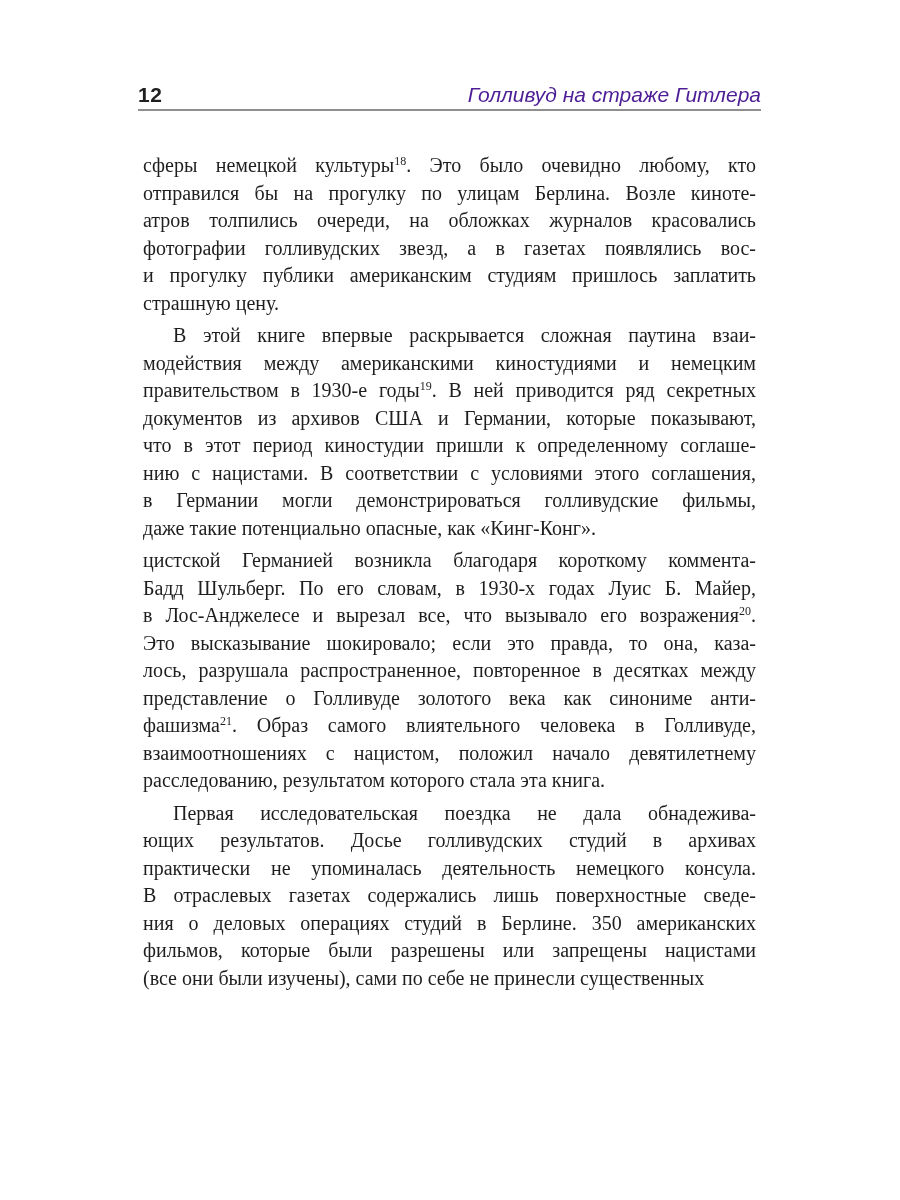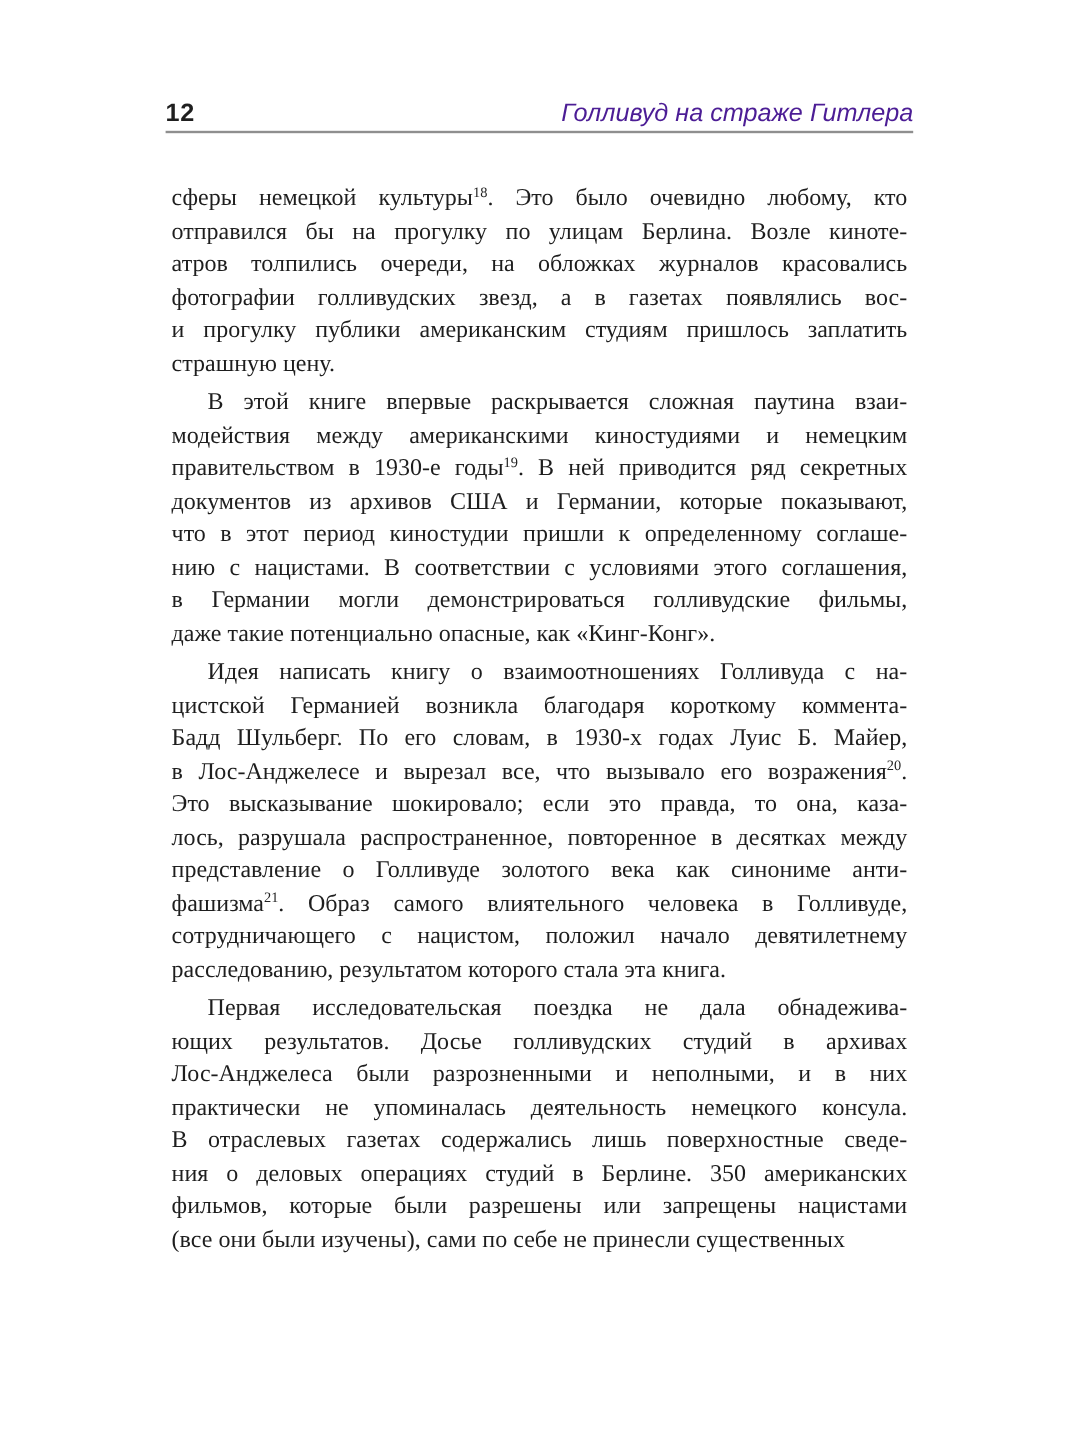--- a/index.html
+++ b/index.html
@@ -95,35 +95,33 @@
         <div class="line first-indent">В этой книге впервые раскрывается сложная паутина взаи-</div>
         <div class="line">модействия между американскими киностудиями и немецким</div>
         <div class="line">правительством в 1930-е годы<sup class="fn">19</sup>. В ней приводится ряд секретных</div>
         <div class="line">документов из архивов США и Германии, которые показывают,</div>
         <div class="line">что в этот период киностудии пришли к определенному соглаше-</div>
         <div class="line">нию с нацистами. В соответствии с условиями этого соглашения,</div>
         <div class="line">в Германии могли демонстрироваться голливудские фильмы,</div>
         <div class="line last">даже такие потенциально опасные, как «Кинг-Конг».</div>
       </div>
       <div class="para">
-        <div class="line first-indent">Идея написать книгу о взаимоотношениях Голливуда с на-</div>
         <div class="line">цистской Германией возникла благодаря короткому коммента-</div>
         <div class="line">Бадд Шульберг. По его словам, в 1930-х годах Луис Б. Майер,</div>
         <div class="line">в Лос-Анджелесе и вырезал все, что вызывало его возражения<sup class="fn">20</sup>.</div>
         <div class="line">Это высказывание шокировало; если это правда, то она, каза-</div>
         <div class="line">лось, разрушала распространенное, повторенное в десятках между</div>
         <div class="line">представление о Голливуде золотого века как синониме анти-</div>
         <div class="line">фашизма<sup class="fn">21</sup>. Образ самого влиятельного человека в Голливуде,</div>
-        <div class="line">сотрудничающего с нацистом, положил начало девятилетнему</div>
+        <div class="line">взаимоотношениях с нацистом, положил начало девятилетнему</div>
         <div class="line last">расследованию, результатом которого стала эта книга.</div>
       </div>
       <div class="para">
         <div class="line first-indent">Первая исследовательская поездка не дала обнадежива-</div>
         <div class="line">ющих результатов. Досье голливудских студий в архивах</div>
-        <div class="line">Лос-Анджелеса были разрозненными и неполными, и в них</div>
         <div class="line">практически не упоминалась деятельность немецкого консула.</div>
         <div class="line">В отраслевых газетах содержались лишь поверхностные сведе-</div>
         <div class="line">ния о деловых операциях студий в Берлине. 350 американских</div>
         <div class="line">фильмов, которые были разрешены или запрещены нацистами</div>
         <div class="line last">(все они были изучены), сами по себе не принесли существенных</div>
       </div>
     </main>
 </div>
 
 </body></html>

